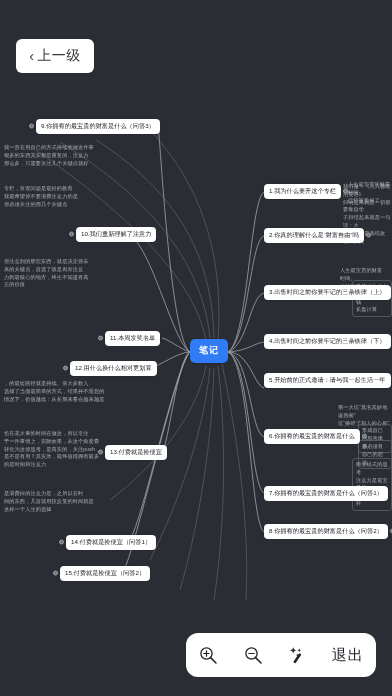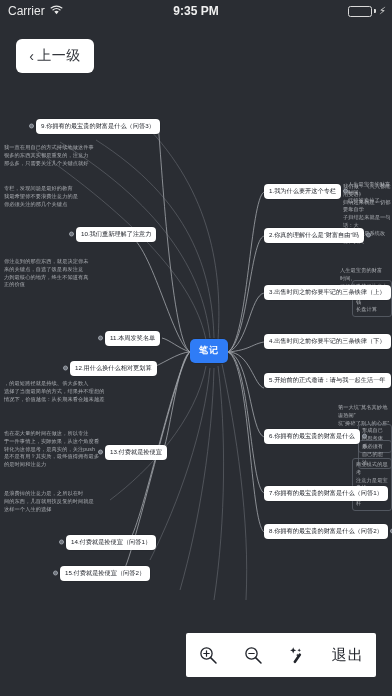--- a/index.html
+++ b/index.html
@@ -67,50 +67,32 @@
     position: absolute; color: #c9ccd1; font-size: 5.2px; line-height: 1.5;
     white-space: pre-wrap; opacity: .80; letter-spacing: .1px;
   }
   .ghost.boxed {
     border: .5px solid #5d626b; border-radius: 3px; padding: 2px 3px;
   }
 
   
   .toolbar {
     position: absolute; left: 186px; top: 633px; width: 190px; height: 44px;
-    background: #ffffff; border-radius: 2px;
+    background: #ffffff; border-radius: 12px;
     display: flex; align-items: center; justify-content: space-around;
   }
   .tb-item { display: flex; align-items: center; justify-content: center; color: #20232a; }
   .tb-text { font-size: 15px; letter-spacing: 1px; }
   .tb-icon svg { display: block; }
 </style>
 </head>
 <body>
 
 <div id="root">
 
-  <div class="statusbar">
-    <div class="sb-left">
-      <span class="sb-carrier">Carrier</span>
-      <span>
-        <svg width="13" height="10" viewBox="0 0 13 10">
-          <path d="M6.5 9.2 L4.3 6.6 a3.4 3.4 0 0 1 4.4 0 Z" fill="#e9e9e9"></path>
-          <path d="M2.9 5.0 a5.6 5.6 0 0 1 7.2 0" stroke="#e9e9e9" stroke-width="1.1" fill="none" stroke-linecap="round"></path>
-          <path d="M1.1 3.0 a8.6 8.6 0 0 1 10.8 0" stroke="#e9e9e9" stroke-width="1.1" fill="none" stroke-linecap="round"></path>
-        </svg>
-      </span>
-    </div>
-    <div class="sb-center">9:35 PM</div>
-    <div class="sb-right">
-      <span class="batt-body"><span class="batt-fill"></span></span>
-      <span class="batt-cap"></span>
-      <span class="bolt">⚡</span>
-    </div>
-  </div>
 
   <div class="back-btn">
     <span class="back-chev">‹</span>
     <span>上一级</span>
   </div>
 
   <div class="canvas">
 
     <svg class="lines">
       <g stroke="#b9bcc2" stroke-width="0.8" fill="none" opacity="0.85">

